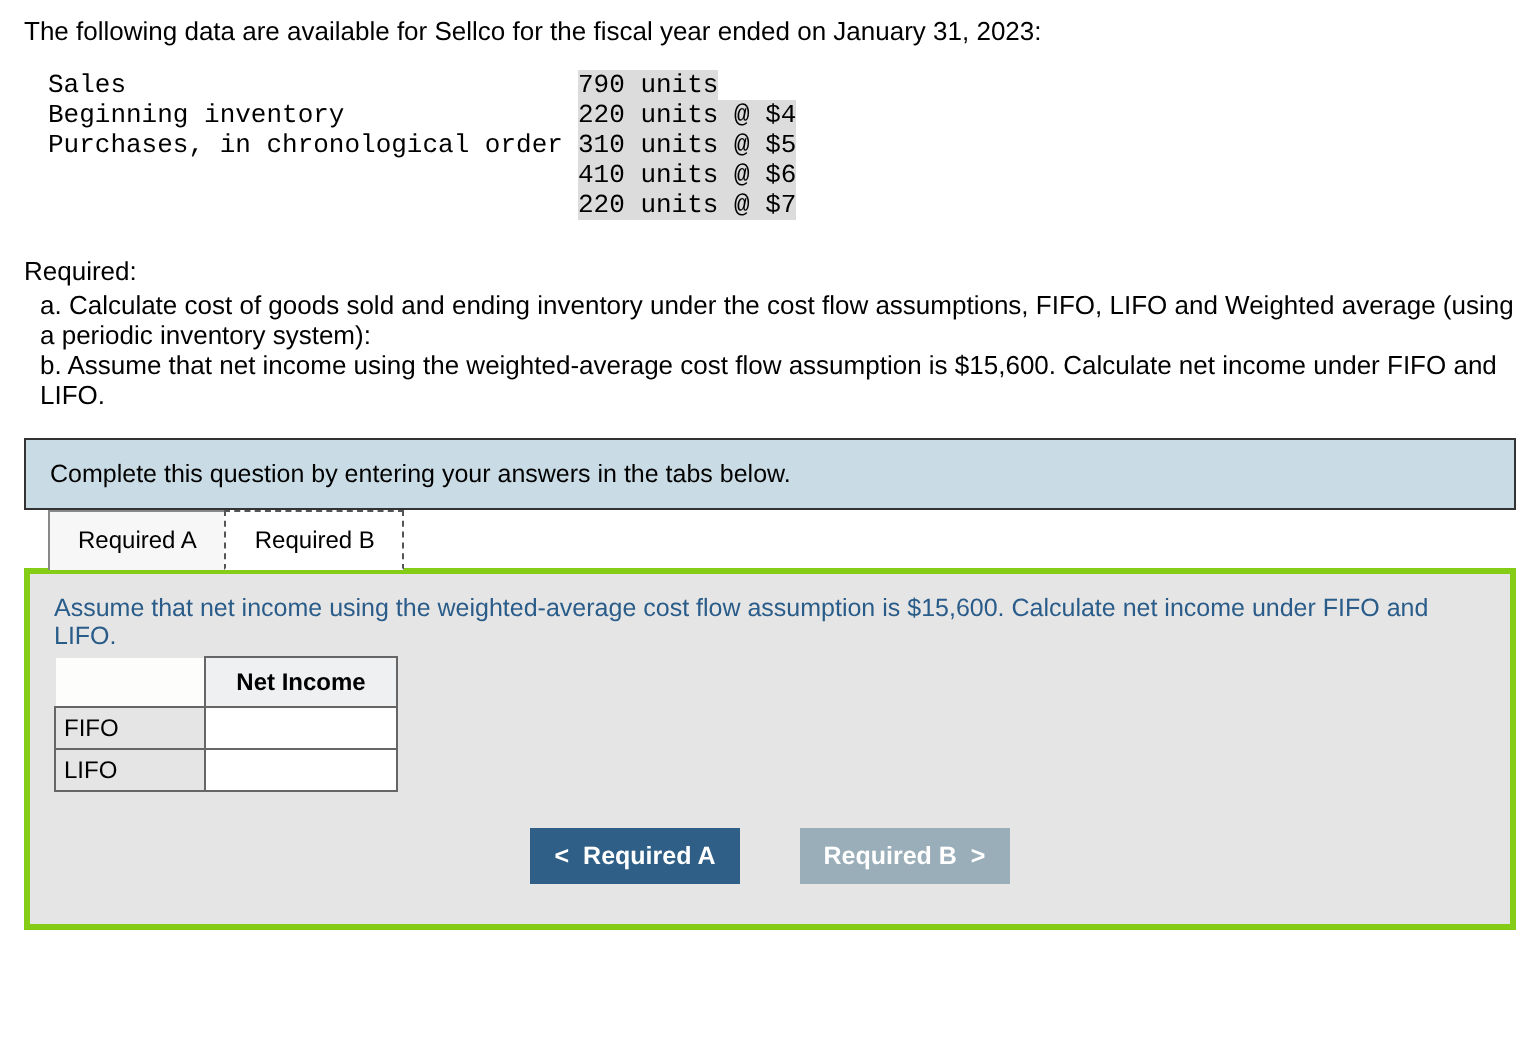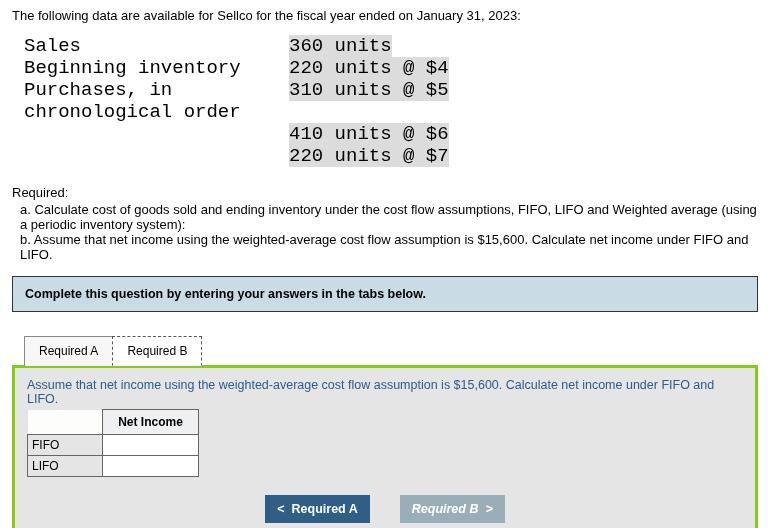--- a/index.html
+++ b/index.html
@@ -8,21 +8,21 @@
     margin: 0;
     padding: 8px 12px;
     color: #000;
     background: #fff;
   }
   .intro {
     margin-bottom: 12px;
   }
   .data-block {
     font-family: "Courier New", monospace;
-    font-size: 19px;
+    font-size: 13px;
     margin: 6px 0 18px 12px;
   }
   .data-row {
     display: flex;
   }
   .data-label {
     width: 265px;
   }
   .data-value {
     white-space: pre;
@@ -37,23 +37,23 @@
   .req-list {
     margin: 0 0 14px 0;
   }
   .req-item {
     margin-left: 8px;
   }
   .blue-banner {
     background: #c9dbe4;
     border: 1px solid #333;
     padding: 10px 12px;
-    font-weight: bold;
-    font-size: 12.5px;
-    margin-bottom: 24px;
+    font-weight: normal;
+    font-size: 12.5px;
+    margin-bottom: 0;
   }
   .tabs {
     display: flex;
     margin-left: 12px;
   }
   .tab {
     border: 1px solid #888;
     border-bottom: none;
     padding: 7px 14px;
     font-size: 12px;
@@ -132,35 +132,34 @@
     font-weight: bold;
     color: #fff;
     border: none;
     cursor: pointer;
   }
   .nav-prev {
     background: #2f5f87;
   }
   .nav-next {
     background: #9aaeba;
-    font-style: italic;
   }
   .chev {
     font-weight: bold;
   }
 </style>
 </head>
 <body>
 
 <div class="intro">The following data are available for Sellco for the fiscal year ended on January 31, 2023:</div>
 
 <div class="data-block">
   <div class="data-row">
     <div class="data-label">Sales</div>
-    <div class="data-value"><span class="hl">360 units</span></div>
+    <div class="data-value"><span class="hl">790 units</span></div>
   </div>
   <div class="data-row">
     <div class="data-label">Beginning inventory</div>
     <div class="data-value"><span class="hl">220 units @ $4</span></div>
   </div>
   <div class="data-row">
     <div class="data-label">Purchases, in chronological order</div>
     <div class="data-value"><span class="hl">310 units @ $5</span></div>
   </div>
   <div class="data-row">

